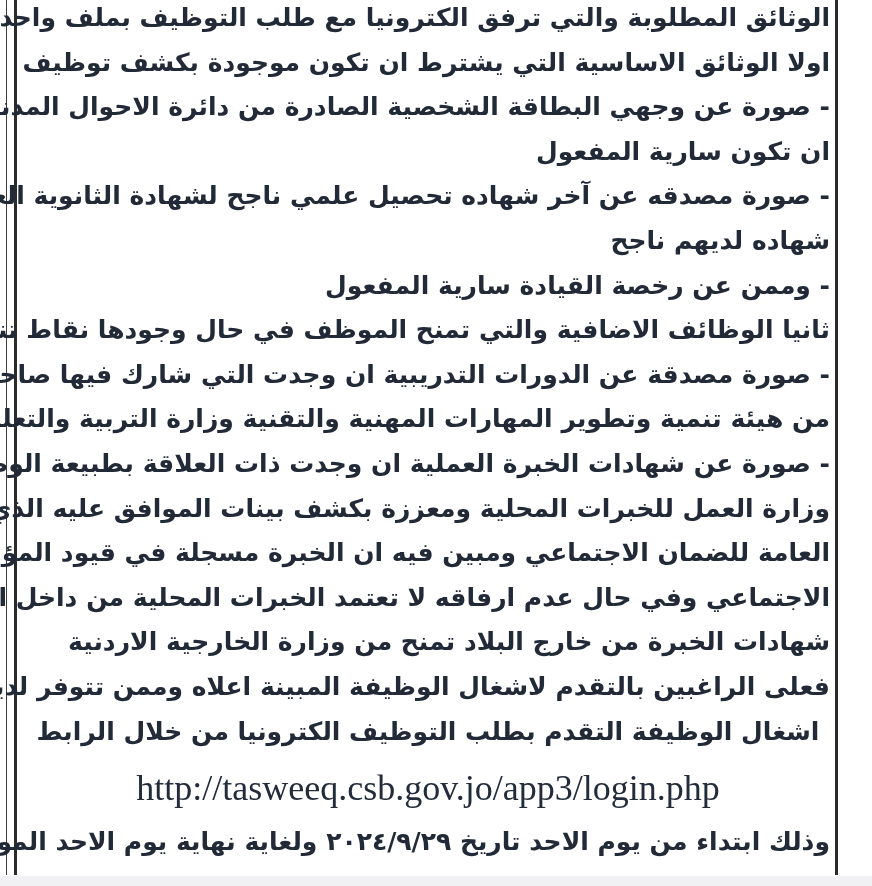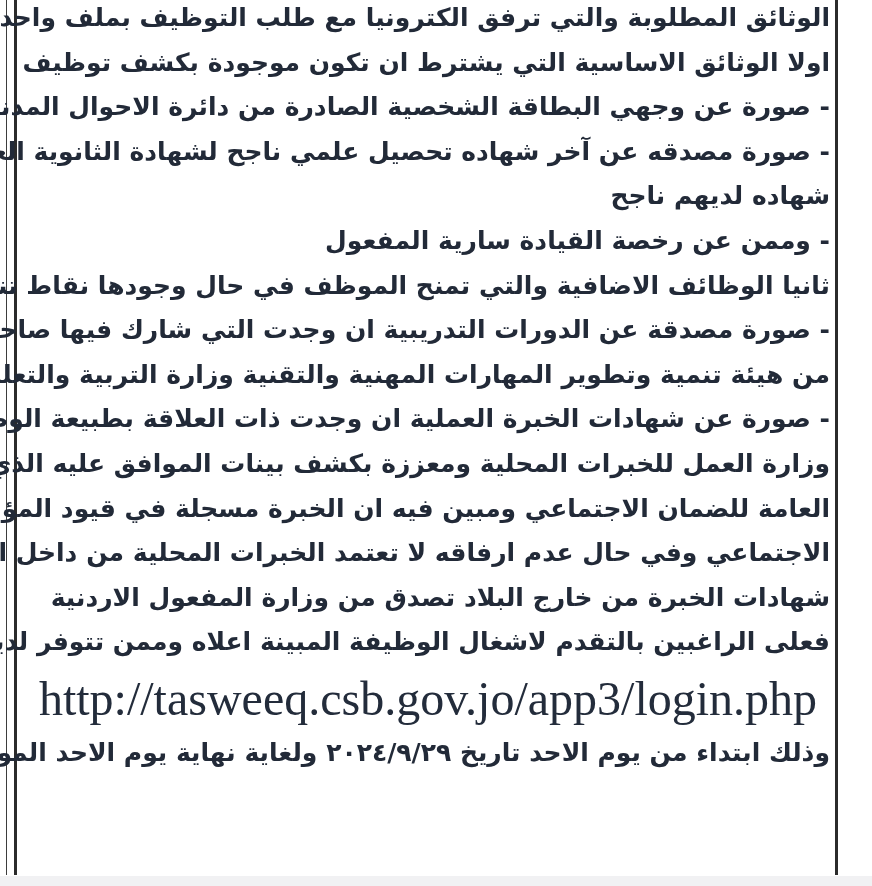--- a/index.html
+++ b/index.html
@@ -50,51 +50,53 @@
     white-space: nowrap;
     letter-spacing: 0;
   }
   .align-right  { text-align: right; }
   .align-center { text-align: center; }
   .url-line {
     direction: ltr;
     text-align: center;
     font-family: "Liberation Serif", "DejaVu Serif", serif;
     font-weight: normal;
-    font-size: 48px;
+    font-size: 36px;
     line-height: 52px;
     margin: 8px 0 6px 0;
     white-space: nowrap;
     color: #232c3b;
   }
 </style>
 </head>
 <body>
 
 <div class="canvas">
 
   <div class="rule rule-left-thin"></div>
   <div class="rule rule-left-thick"></div>
   <div class="rule rule-right"></div>
 
   <div class="content">
     <p class="line align-right">الوثائق المطلوبة والتي ترفق الكترونيا مع طلب التوظيف بملف واحد بصيغة pdf</p>
     <p class="line align-right">اولا الوثائق الاساسية التي يشترط ان تكون موجودة بكشف توظيف</p>
     <p class="line align-right">- صورة عن وجهي البطاقة الشخصية الصادرة من دائرة الاحوال المدنية والجوازات على</p>
+    <p class="line align-right">ان تكون سارية المفعول</p>
     <p class="line align-right">- صورة مصدقه عن آخر شهاده تحصيل علمي ناجح لشهادة الثانوية العامة ناجح او آخر</p>
     <p class="line align-right">شهاده لديهم ناجح</p>
     <p class="line align-right">- وممن عن رخصة القيادة سارية المفعول</p>
     <p class="line align-right">ثانيا الوظائف الاضافية والتي تمنح الموظف في حال وجودها نقاط تنافسية وهي</p>
     <p class="line align-right">- صورة مصدقة عن الدورات التدريبية ان وجدت التي شارك فيها صاحب الطلب مصدقة</p>
     <p class="line align-right">من هيئة تنمية وتطوير المهارات المهنية والتقنية وزارة التربية والتعليم</p>
     <p class="line align-right">- صورة عن شهادات الخبرة العملية ان وجدت ذات العلاقة بطبيعة الوظيفة مصدقة من</p>
     <p class="line align-right">وزارة العمل للخبرات المحلية ومعززة بكشف بينات الموافق عليه الذي يصدر من المؤسسة</p>
     <p class="line align-right">العامة للضمان الاجتماعي ومبين فيه ان الخبرة مسجلة في قيود المؤسسة العامة للضمان</p>
     <p class="line align-right">الاجتماعي وفي حال عدم ارفاقه لا تعتمد الخبرات المحلية من داخل الاردن وبخصوص</p>
-    <p class="line align-right">شهادات الخبرة من خارج البلاد تصدق من وزارة المفعول الاردنية</p>
+    <p class="line align-right">شهادات الخبرة من خارج البلاد تمنح من وزارة الخارجية الاردنية</p>
     <p class="line align-center">فعلى الراغبين بالتقدم لاشغال الوظيفة المبينة اعلاه وممن تتوفر لديهم متطلبات شروط</p>
+    <p class="line align-center">اشغال الوظيفة التقدم بطلب التوظيف الكترونيا من خلال الرابط</p>
     <p class="url-line">http://tasweeq.csb.gov.jo/app3/login.php</p>
     <p class="line align-right">وذلك ابتداء من يوم الاحد تاريخ ٢٠٢٤/٩/٢٩ ولغاية نهاية يوم الاحد الموافق ٢٠٢٤/١٠/٦</p>
   </div>
 
   <div class="bottom-strip"></div>
 
 </div>
 
 </body></html>

